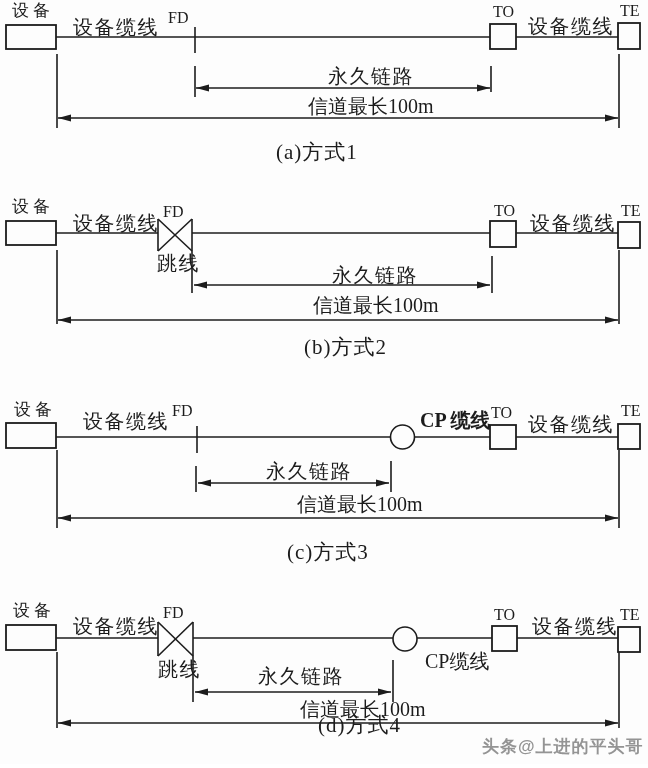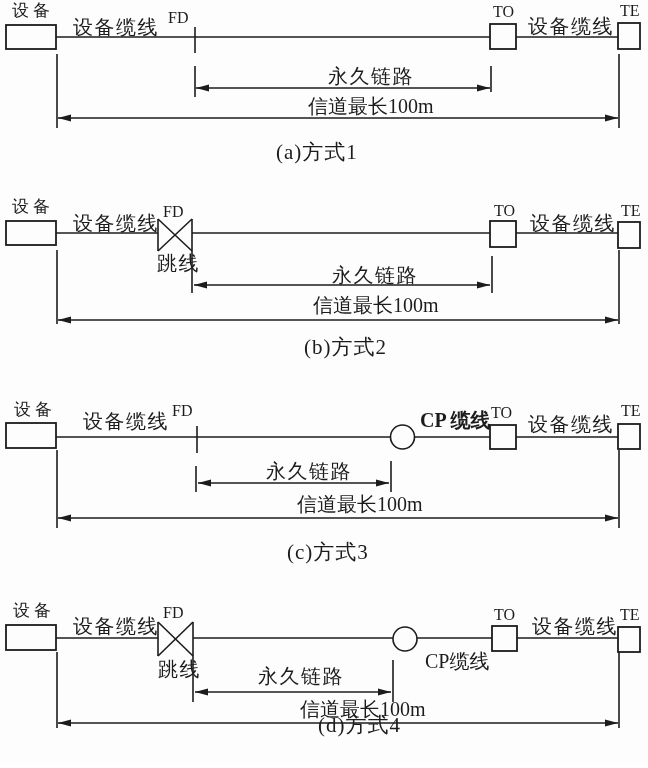--- a/index.html
+++ b/index.html
@@ -182,13 +182,14 @@
   <div class="lbl latin" style="left:163px;top:604px;">FD</div>
   <div class="lbl sp" style="left:158px;top:658px;">跳线</div>
   <div class="lbl" style="left:425px;top:650px;">CP缆线</div>
   <div class="lbl latin" style="left:494px;top:606px;">TO</div>
   <div class="lbl sp" style="left:532px;top:615px;">设备缆线</div>
   <div class="lbl latin" style="left:620px;top:606px;">TE</div>
   <div class="lbl sp" style="left:258px;top:665px;">永久链路</div>
   <div class="lbl" style="left:300px;top:698px;">信道最长100m</div>
   <div class="lbl cap" style="left:282px;top:714px;margin-left:36px;">(d)方式4</div>
 
+  <div class="watermark" style="left: 482px; top: 735px; color: rgb(148, 148, 148);">头条@上进的平头哥</div>
 </div>
 
 </body></html>

